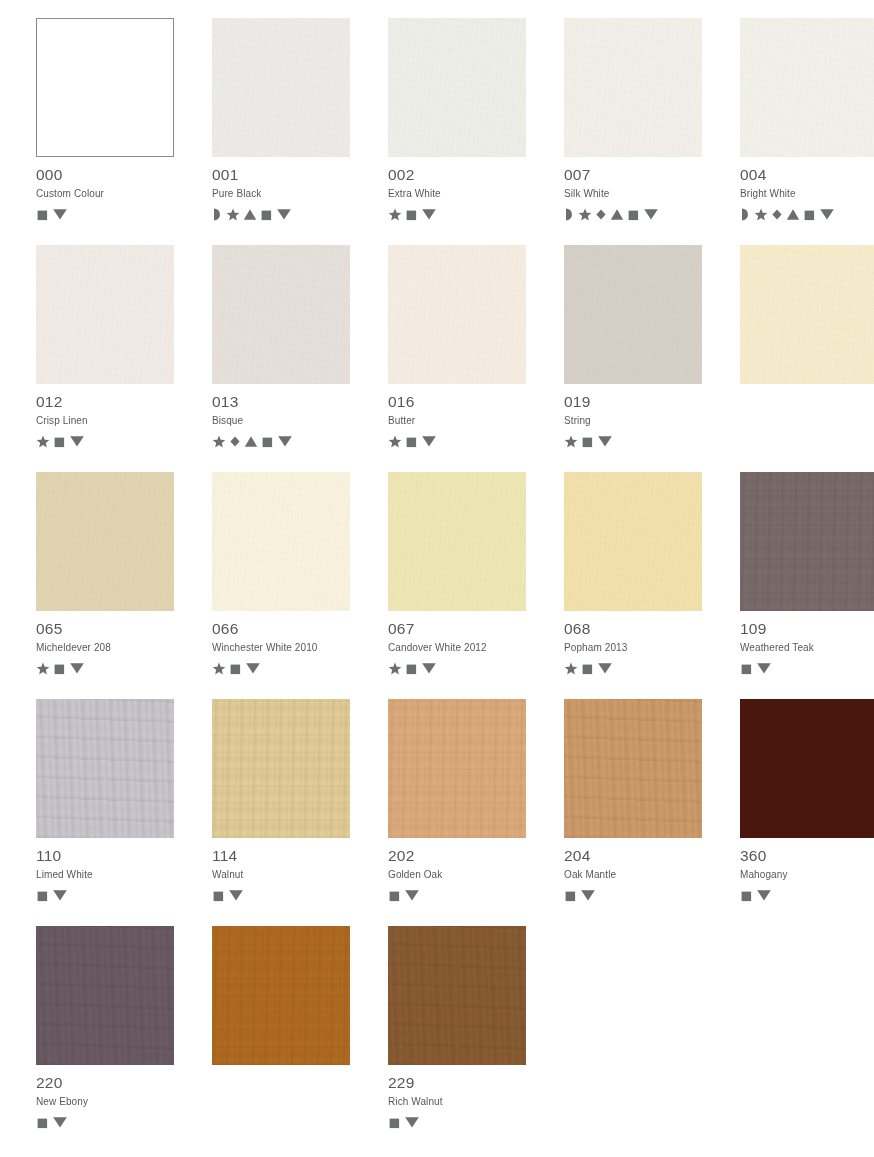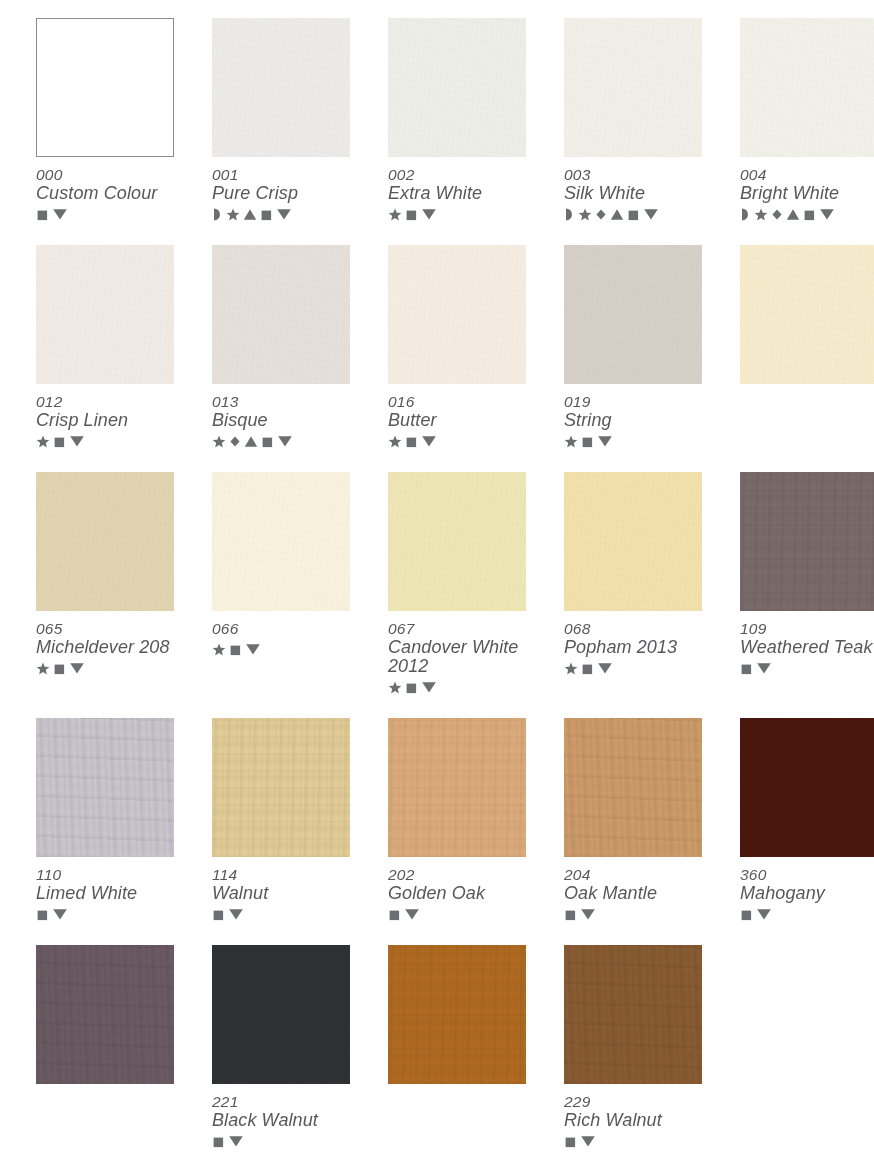--- a/index.html
+++ b/index.html
@@ -14,21 +14,20 @@
     font-family: "Liberation Sans", sans-serif;
     color: #58585b;
     overflow: hidden;
   }
 
   #sheet {
     position: relative;
     width: 874px;
     height: 1157px;
     padding: 18px 18px 0 36px;
-    font-style: italic;
   }
 
   .swatch-grid {
     display: grid;
     grid-template-columns: repeat(5, 138px);
     column-gap: 38px;
     row-gap: 0;
   }
 
   .swatch-cell {
@@ -128,21 +127,21 @@
   }
 
   .code {
     font-size: 15.5px;
     line-height: 19px;
     color: #58585b;
     letter-spacing: 0.2px;
   }
 
   .name {
-    font-size: 18px;
+    font-size: 10px;
     line-height: 19px;
     color: #58585b;
     letter-spacing: 0.1px;
     max-width: 145px;
   }
 
   .icons {
     margin-top: 3px;
     height: 16px;
     display: flex;
@@ -173,21 +172,21 @@
             </svg>
           </div>
         </div>
       </div>
       <div class="swatch-cell">
         <div class="chip" style="background:#edecea;" title="Pure White">
           <span class="grain paper"></span>
         </div>
         <div class="meta">
           <div class="code">001</div>
-          <div class="name">Pure Crisp</div>
+          <div class="name">Pure Black</div>
           <div class="icons">
             <svg width="11" height="13" viewBox="0 0 11 13">
               <path d="M2 0.5 L2 12.5 A6 6 0 0 0 2 0.5 Z" fill="#6d6e71"></path>
             </svg>
             <svg width="14" height="13" viewBox="0 0 14 13">
               <path d="M7 0.4 L8.75 4.65 L13.3 4.95 L9.8 7.95 L10.9 12.4 L7 9.9 L3.1 12.4 L4.2 7.95 L0.7 4.95 L5.25 4.65 Z" fill="#6d6e71"></path>
             </svg>
             <svg width="14" height="13" viewBox="0 0 14 13">
               <path d="M7 1.3 L13.2 11.8 L0.8 11.8 Z" fill="#6d6e71"></path>
             </svg>
@@ -218,21 +217,21 @@
               <path d="M1.2 2.3 L14.8 2.3 L8 12.6 Z" fill="#6d6e71"></path>
             </svg>
           </div>
         </div>
       </div>
       <div class="swatch-cell">
         <div class="chip" style="background:#f2f0e9;" title="Silk White">
           <span class="grain paper"></span>
         </div>
         <div class="meta">
-          <div class="code">003</div>
+          <div class="code">007</div>
           <div class="name">Silk White</div>
           <div class="icons">
             <svg width="11" height="13" viewBox="0 0 11 13">
               <path d="M2 0.5 L2 12.5 A6 6 0 0 0 2 0.5 Z" fill="#6d6e71"></path>
             </svg>
             <svg width="14" height="13" viewBox="0 0 14 13">
               <path d="M7 0.4 L8.75 4.65 L13.3 4.95 L9.8 7.95 L10.9 12.4 L7 9.9 L3.1 12.4 L4.2 7.95 L0.7 4.95 L5.25 4.65 Z" fill="#6d6e71"></path>
             </svg>
             <svg width="12" height="13" viewBox="0 0 12 13">
               <path d="M6 1.4 L10.6 6.5 L6 11.6 L1.4 6.5 Z" fill="#6d6e71"></path>
@@ -388,20 +387,21 @@
             </svg>
           </div>
         </div>
       </div>
       <div class="swatch-cell">
         <div class="chip" style="background:#faf3e0;" title="Winchester White 2010">
           <span class="grain paper"></span>
         </div>
         <div class="meta">
           <div class="code">066</div>
+          <div class="name">Winchester White 2010</div>
           <div class="icons">
             <svg width="14" height="13" viewBox="0 0 14 13">
               <path d="M7 0.4 L8.75 4.65 L13.3 4.95 L9.8 7.95 L10.9 12.4 L7 9.9 L3.1 12.4 L4.2 7.95 L0.7 4.95 L5.25 4.65 Z" fill="#6d6e71"></path>
             </svg>
             <svg width="13" height="13" viewBox="0 0 13 13">
               <rect x="1.6" y="2.6" width="9.5" height="9.5" fill="#6d6e71"></rect>
             </svg>
             <svg width="16" height="14" viewBox="0 0 16 14">
               <path d="M1.2 2.3 L14.8 2.3 L8 12.6 Z" fill="#6d6e71"></path>
             </svg>
@@ -547,28 +547,23 @@
             <svg width="16" height="14" viewBox="0 0 16 14">
               <path d="M1.2 2.3 L14.8 2.3 L8 12.6 Z" fill="#6d6e71"></path>
             </svg>
           </div>
         </div>
       </div>
       <div class="swatch-cell">
         <div class="chip" style="background:#6c5b62;" title="New Ebony">
           <span class="grain wood2"></span>
         </div>
-      </div>
-      <div class="swatch-cell">
-        <div class="chip" style="background:#2f3134;" title="Black Walnut">
-          <span class="grain fabric"></span>
-        </div>
-        <div class="meta">
-          <div class="code">221</div>
-          <div class="name">Black Walnut</div>
+        <div class="meta">
+          <div class="code">220</div>
+          <div class="name">New Ebony</div>
           <div class="icons">
             <svg width="13" height="13" viewBox="0 0 13 13">
               <rect x="1.6" y="2.6" width="9.5" height="9.5" fill="#6d6e71"></rect>
             </svg>
             <svg width="16" height="14" viewBox="0 0 16 14">
               <path d="M1.2 2.3 L14.8 2.3 L8 12.6 Z" fill="#6d6e71"></path>
             </svg>
           </div>
         </div>
       </div>

